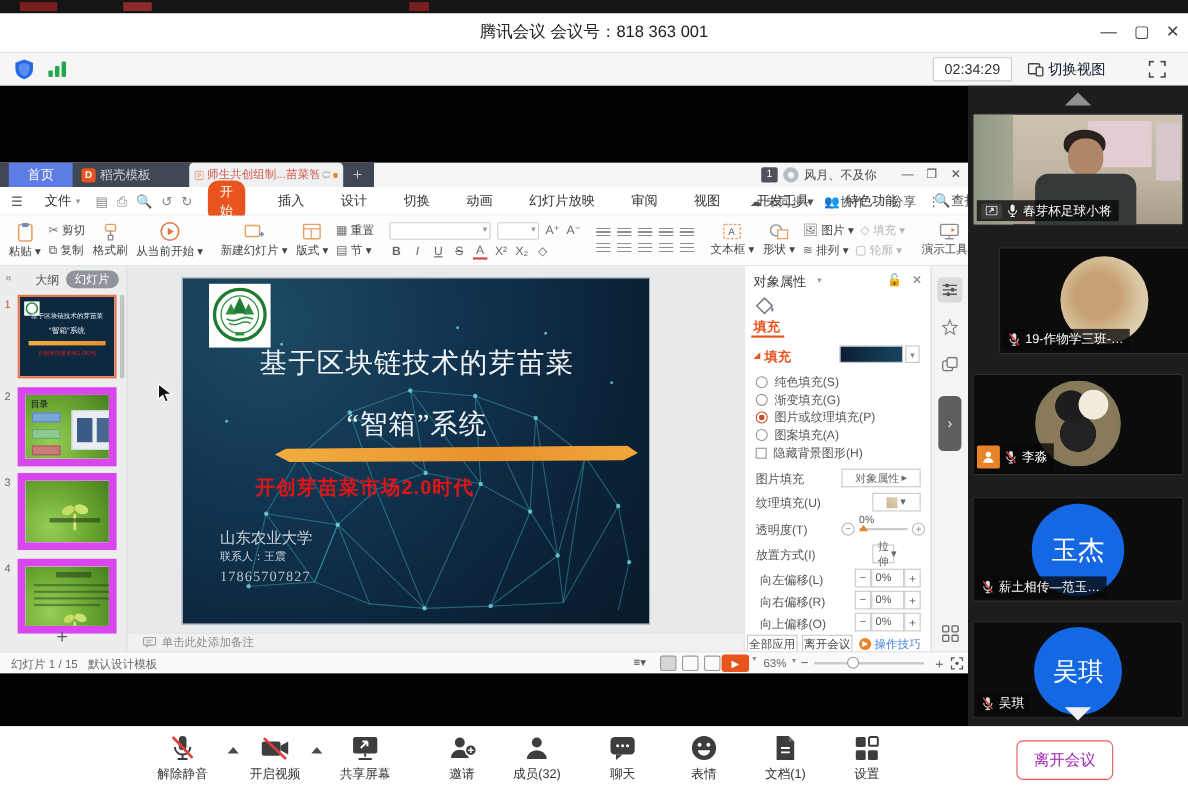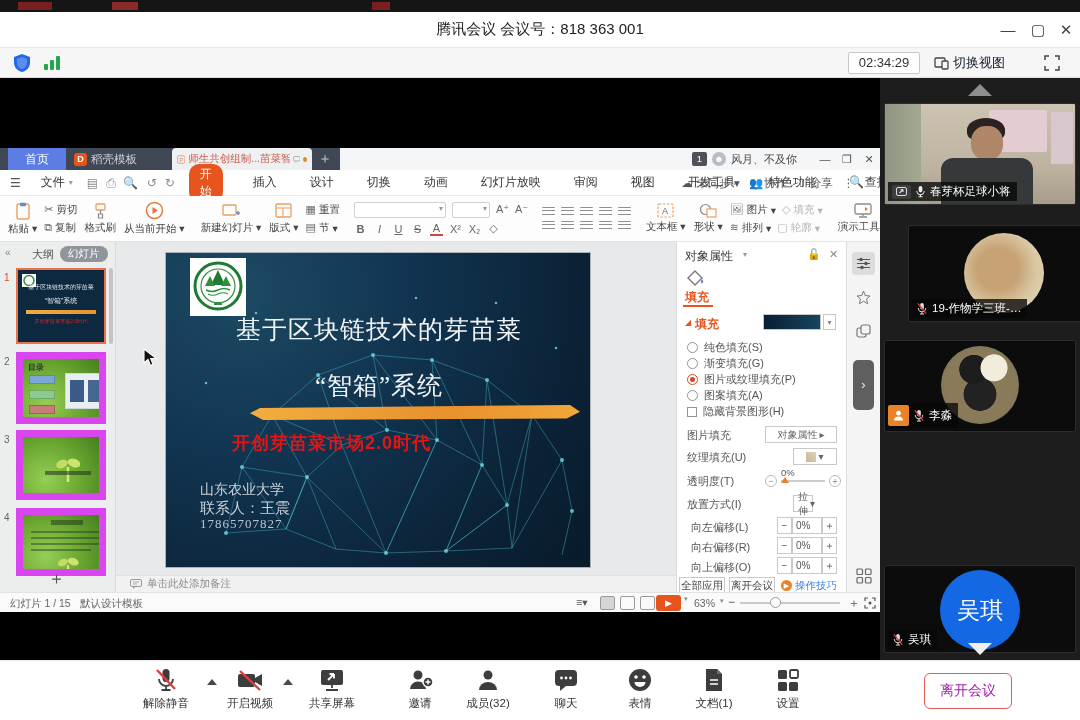--- a/index.html
+++ b/index.html
@@ -80,21 +80,21 @@
   .green-thumb { width:100%; height:100%; background:radial-gradient(circle at 30% 75%, #96ce55 0%, #68a52f 55%, #457f1e 100%); position:relative; }
 
   
   .slide { position:absolute; left:165px; top:10px; width:426px; height:316px; background:radial-gradient(circle at 18% 12%, #1d4a63 0%, #113450 38%, #0b2236 75%, #081a2b 100%); border:1px solid #aeb2b6; overflow:hidden; }
   .slide-logo { position:absolute; left:24px; top:5px; width:56px; height:58px; background:#fff; }
   .sl-t1 { position:absolute; left:0; width:426px; top:60px; text-align:center; color:#f2f5f7; font-family:"Liberation Serif","DejaVu Serif",serif; font-size:25px; letter-spacing:1px; }
   .sl-t2 { position:absolute; left:0; width:426px; top:116px; text-align:center; color:#f2f5f7; font-family:"Liberation Serif","DejaVu Serif",serif; font-size:25px; letter-spacing:1px; }
   .brush { position:absolute; left:84px; top:152px; width:330px; height:15px; background:linear-gradient(90deg,#f2ae3f,#e8912d 60%,#f2a73a); clip-path:polygon(0 55%, 3% 20%, 97% 0, 100% 45%, 96% 90%, 4% 100%); }
   .sl-sub { position:absolute; left:66px; top:178px; color:#e01616; font-size:18px; font-weight:bold; letter-spacing:1px; }
   .sl-org { position:absolute; left:34px; top:228px; color:#c9d4da; font-size:14px; font-family:"Liberation Serif","DejaVu Serif",serif; }
-  .sl-ct  { position:absolute; left:34px; top:246px; color:#c9d4da; font-size:15px; font-family:"Liberation Serif","DejaVu Serif",serif; }
+  .sl-ct  { position:absolute; left:34px; top:246px; color:#c9d4da; font-size:10px; font-family:"Liberation Serif","DejaVu Serif",serif; }
   .sl-ph  { position:absolute; left:34px; top:263px; color:#b9c6cd; font-size:13px; font-family:"Liberation Serif","DejaVu Serif",serif; letter-spacing:1px; }
 
   
   .props { position:absolute; left:676px; top:0; width:170px; height:350px; background:#fff; border-left:1px solid #dcdcdc; font-size:11px; color:#555; }
   .prow { position:absolute; left:0; width:170px; }
   .radio { width:11px; height:11px; border:1px solid #949494; border-radius:50%; background:#fff; display:inline-block; }
   .radio.on { border-color:#cf4b28; position:relative; }
   .radio.on::after { content:""; position:absolute; left:2px; top:2px; width:5px; height:5px; border-radius:50%; background:#cf4b28; }
   .chk { width:10px; height:10px; border:1px solid #949494; background:#fff; display:inline-block; }
   .optlbl { margin-left:6px; vertical-align:2px; }
@@ -707,20 +707,31 @@
           </span>
           <svg width="12" height="13" viewBox="0 0 12 14">
             <rect x="4" y="1" width="4" height="7" rx="2" fill="#ddd"></rect>
             <path d="M2 6.5 a4 4 0 0 0 8 0 M6 10.5 v2 M3.8 12.8 h4.4" stroke="#ddd" fill="none" stroke-width="1.1"></path>
             <path d="M1.5 1.5 L10.5 12.5" stroke="#d43c3c" stroke-width="1.6"></path>
           </svg>
           <span>李淼</span>
         </div>
       </div>
 
+      <div class="ptile" style="top:374px;height:95px;">
+        <div class="bigcircle" style="top:5px;width:84px;height:84px;background:#1468e3;font-size:24px;">玉杰</div>
+        <div class="plabel">
+          <svg width="12" height="13" viewBox="0 0 12 14">
+            <rect x="4" y="1" width="4" height="7" rx="2" fill="#ddd"></rect>
+            <path d="M2 6.5 a4 4 0 0 0 8 0 M6 10.5 v2 M3.8 12.8 h4.4" stroke="#ddd" fill="none" stroke-width="1.1"></path>
+            <path d="M1.5 1.5 L10.5 12.5" stroke="#d43c3c" stroke-width="1.6"></path>
+          </svg>
+          <span>薪土相传—范玉…</span>
+        </div>
+      </div>
 
       <div class="ptile" style="top:487px;height:88px;">
         <div class="bigcircle" style="top:4px;width:80px;height:80px;background:#1468e3;font-size:23px;">吴琪</div>
         <div class="plabel">
           <svg width="12" height="13" viewBox="0 0 12 14">
             <rect x="4" y="1" width="4" height="7" rx="2" fill="#ddd"></rect>
             <path d="M2 6.5 a4 4 0 0 0 8 0 M6 10.5 v2 M3.8 12.8 h4.4" stroke="#ddd" fill="none" stroke-width="1.1"></path>
             <path d="M1.5 1.5 L10.5 12.5" stroke="#d43c3c" stroke-width="1.6"></path>
           </svg>
           <span>吴琪</span>

